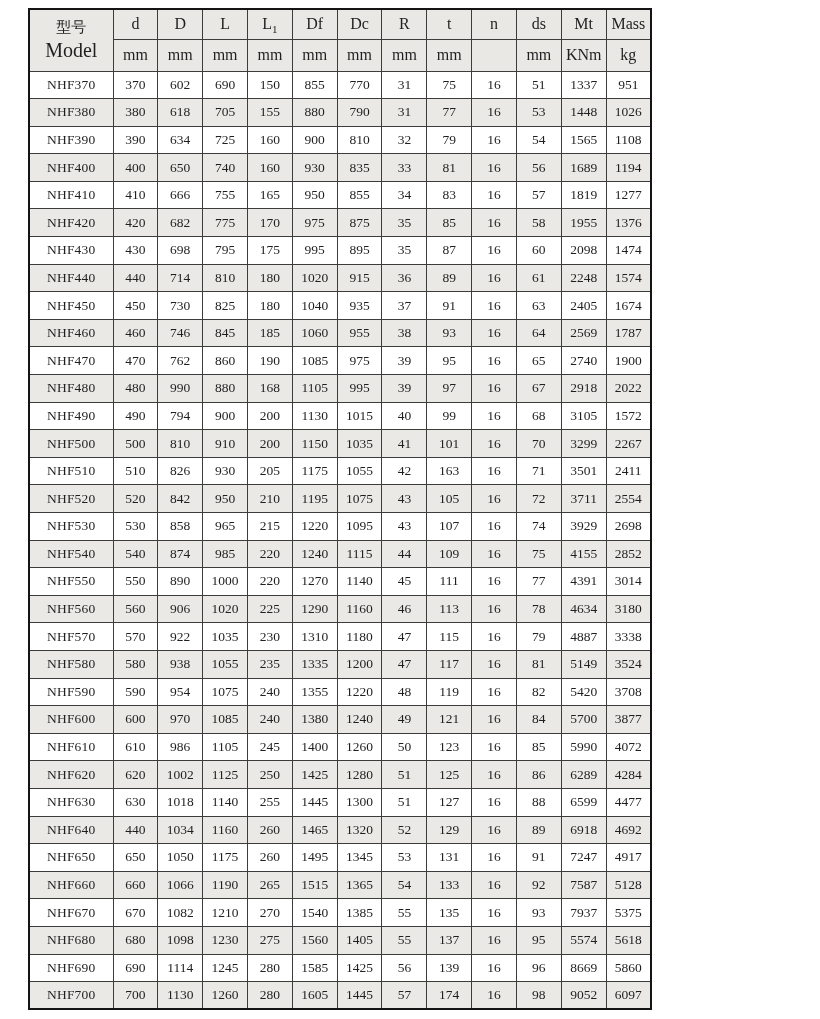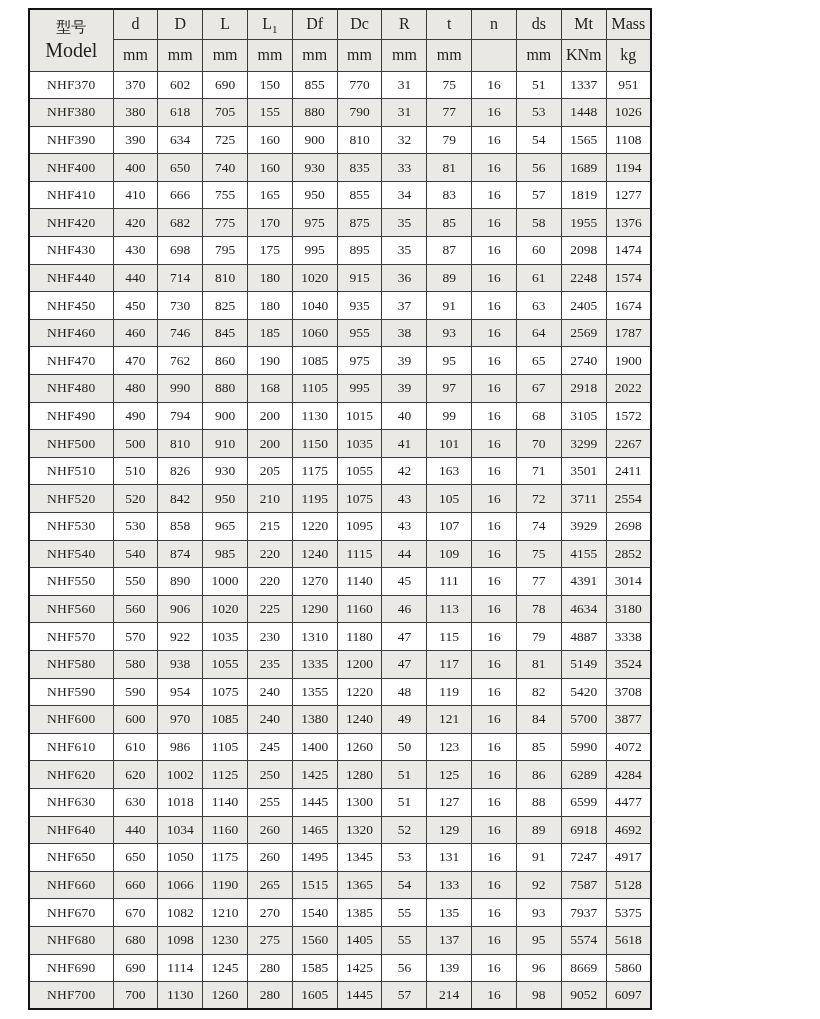--- a/index.html
+++ b/index.html
@@ -592,21 +592,21 @@
         </tr>
         <tr>
           <td class="model-cell">NHF700</td>
           <td class="value-cell">700</td>
           <td class="value-cell">1130</td>
           <td class="value-cell">1260</td>
           <td class="value-cell">280</td>
           <td class="value-cell">1605</td>
           <td class="value-cell">1445</td>
           <td class="value-cell">57</td>
-          <td class="value-cell">214</td>
+          <td class="value-cell">174</td>
           <td class="value-cell">16</td>
           <td class="value-cell">98</td>
           <td class="value-cell">9052</td>
           <td class="value-cell">6097</td>
         </tr>
       </tbody>
   </table>
 </div>
 
 </body></html>

